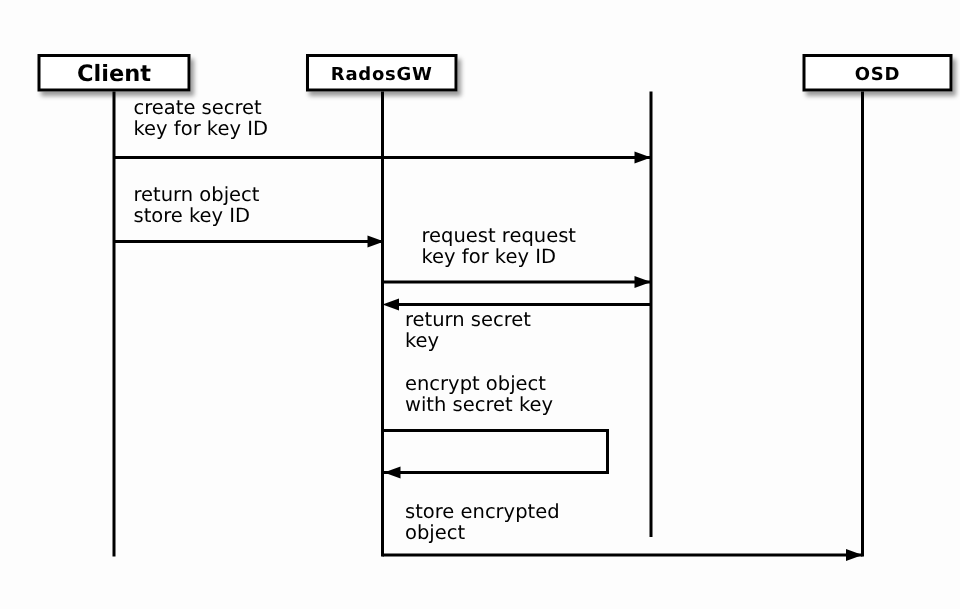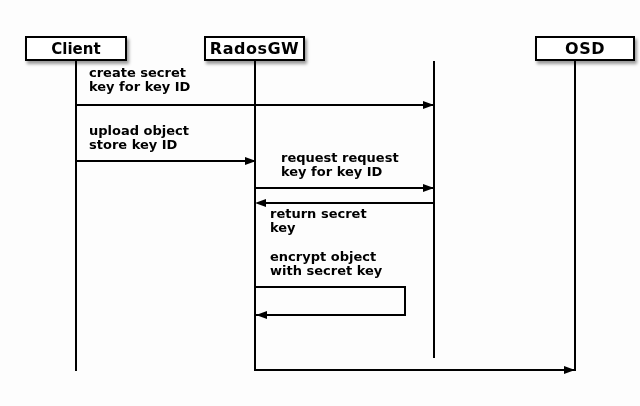--- a/index.html
+++ b/index.html
@@ -25,33 +25,33 @@
     align-items: center;
     justify-content: center;
     text-align: center;
   }
   .plabel {
     font-weight: bold;
     color: #000000;
     white-space: nowrap;
   }
   .plabel.lg { font-size: 15px; }
-  .plabel.sm { font-size: 16px; letter-spacing: 0.5px; }
+  .plabel.sm { font-size: 12px; letter-spacing: 0.5px; }
   
   .lifeline {
     position: absolute;
     width: 2px;
     background: #000000;
   }
   
   .msg-label {
     position: absolute;
     font-size: 13px;
     line-height: 14px;
-    font-weight: bold;
+    font-weight: normal;
     color: #000000;
     white-space: nowrap;
   }
   
   .hline {
     position: absolute;
     height: 2px;
     background: #000000;
   }
   .arrow-right {
@@ -97,21 +97,21 @@
   <div class="lifeline" style="left:574px; top:61px; height:310px;"></div>
 
   <div class="msg-label" style="left:89px; top:66px;">
     <div>create secret</div>
     <div>key for key ID</div>
   </div>
   <div class="hline" style="left:76px; top:104px; width:358px;"></div>
   <div class="arrow-right" style="left:423px; top:100.5px;"></div>
 
   <div class="msg-label" style="left:89px; top:124px;">
-    <div>upload object</div>
+    <div>return object</div>
     <div>store key ID</div>
   </div>
   <div class="hline" style="left:76px; top:160px; width:180px;"></div>
   <div class="arrow-right" style="left:245px; top:156.5px;"></div>
 
   <div class="msg-label" style="left:281px; top:151px;">
     <div>request request</div>
     <div>key for key ID</div>
   </div>
   <div class="hline" style="left:255px; top:187px; width:179px;"></div>
@@ -124,16 +124,20 @@
     <div>with secret key</div>
   </div>
 
   <div class="msg-label" style="left:270px; top:207px;">
     <div>return secret</div>
     <div>key</div>
   </div>
   <div class="selfloop" style="left:256px; top:286px; width:150px; height:30px;"></div>
   <div class="arrow-left" style="left:256px; top:310.5px;"></div>
 
+  <div class="msg-label" style="left:270px; top:335px;">
+    <div>store encrypted</div>
+    <div>object</div>
+  </div>
   <div class="hline" style="left:255px; top:369px; width:320px;"></div>
   <div class="arrow-right" style="left:564px; top:365.5px;"></div>
 
 </div>
 
 </body></html>

